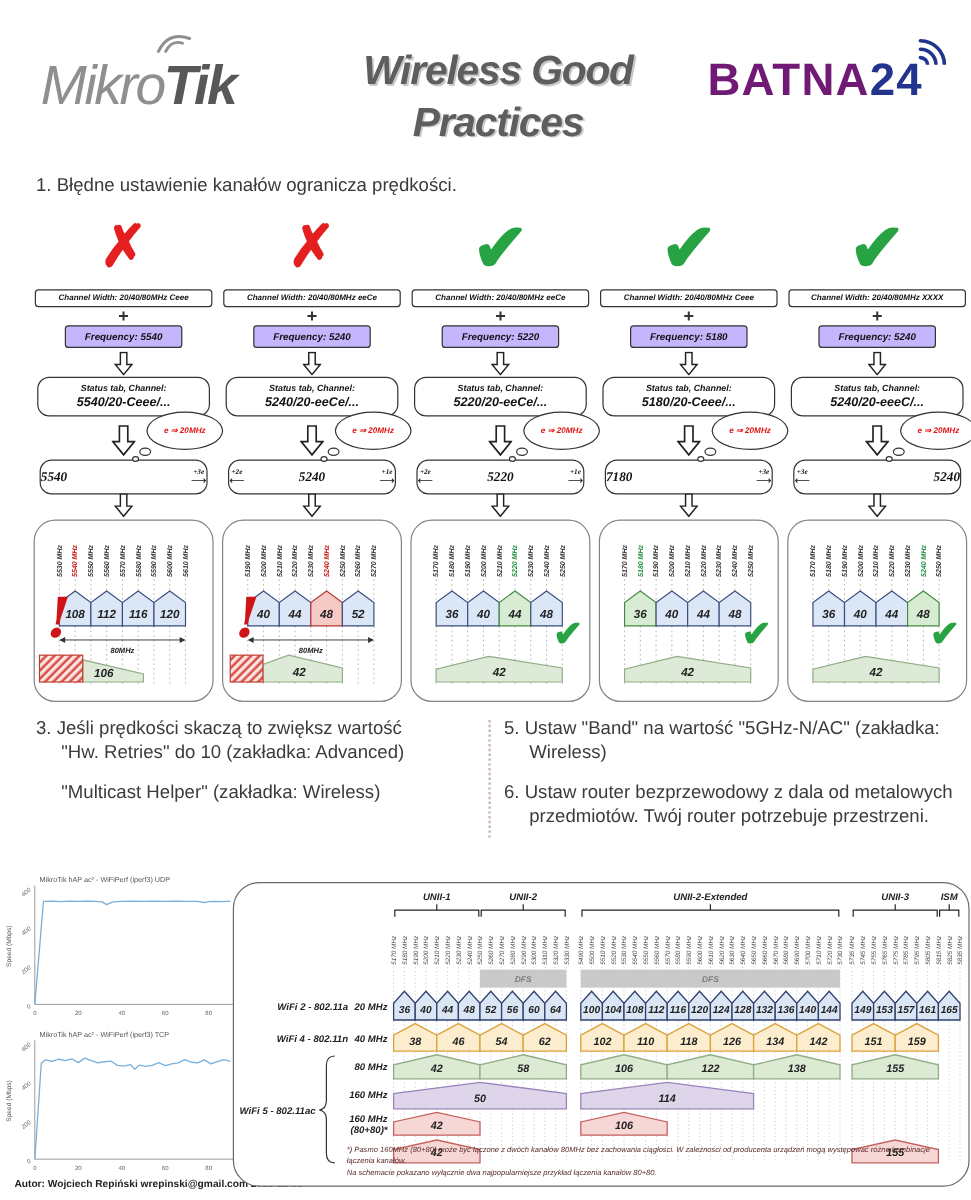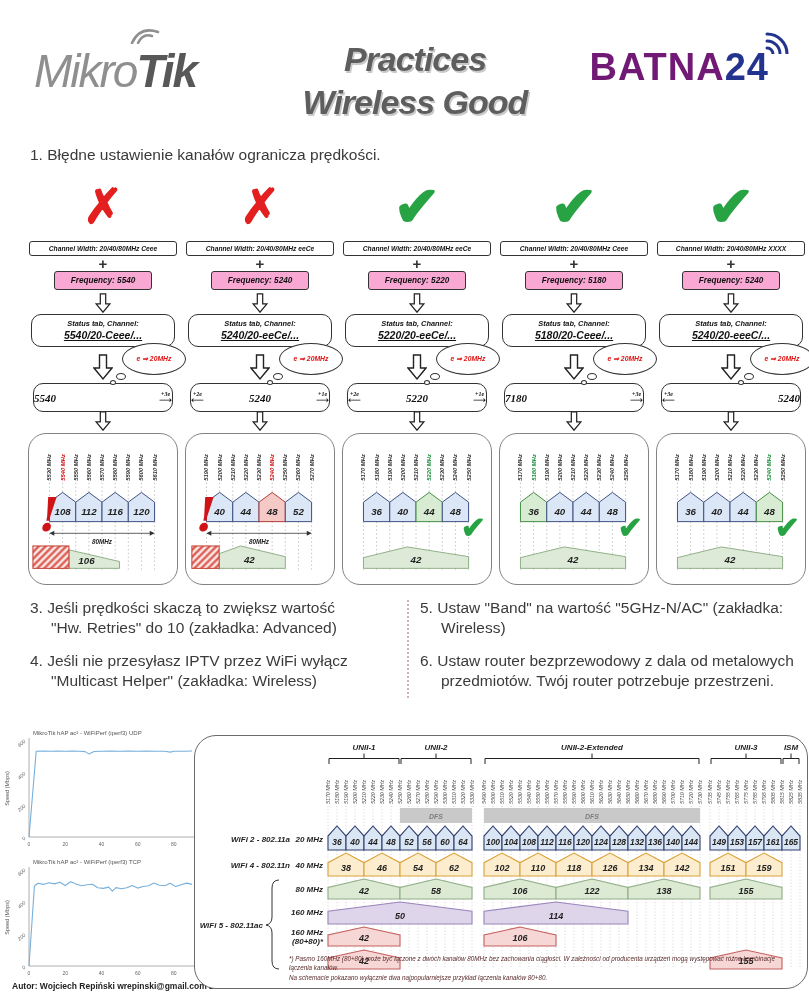--- a/index.html
+++ b/index.html
@@ -20,30 +20,30 @@
   .item1{position:absolute;left:30px;top:146px;font-size:15.5px;color:#3a3a3a;}
   
   .cols{position:absolute;left:28px;top:183px;display:flex;gap:7px;}
   .col{position:relative;width:150px;height:402px;}
   .mark{position:absolute;top:-4px;left:0;width:100%;text-align:center;font-weight:700;line-height:56px;}
   .mark.bad{color:#e41f1f;font-size:48px;}
   .mark.good{color:#27a343;font-size:56px;}
   .cwbox{position:absolute;top:58px;left:1px;right:1px;border:1.2px solid #333;border-radius:3px;background:#fff;
          font-size:6.7px;font-style:italic;font-weight:700;text-align:center;padding:3px 0;color:#111;}
   .plus{position:absolute;top:72px;width:100%;text-align:center;font-size:15px;font-weight:700;color:#333;}
-  .freqbox{position:absolute;top:88px;left:26px;right:26px;border:1.2px solid #333;border-radius:3px;background:#f9a8d4;
+  .freqbox{position:absolute;top:88px;left:26px;right:26px;border:1.2px solid #333;border-radius:3px;background:#c4b5fd;
            font-size:8.2px;font-style:italic;font-weight:700;text-align:center;padding:4px 0;color:#111;}
   .arr{position:absolute;left:50%;transform:translateX(-50%);}
   .arr1{top:110px;}
   .arr2{top:170px;}
   .arr3{top:228px;}
   .statusbox{position:absolute;top:131px;left:3px;right:3px;border:1.3px solid #333;border-radius:10px;background:#fff;
              text-align:center;padding:4px 0 5px;}
   .status-l{font-size:7.4px;font-style:italic;font-weight:700;color:#111;}
-  .status-v{font-size:10.5px;font-style:italic;font-weight:700;margin-top:1px;color:#111;text-decoration:underline;}
+  .status-v{font-size:10.5px;font-style:italic;font-weight:700;margin-top:1px;color:#111;}
   .cloud{position:absolute;top:160px;right:-8px;width:62px;height:30px;border:1.2px solid #333;border-radius:50%;
          background:#fff;display:flex;align-items:center;justify-content:center;font-size:6.8px;font-weight:700;
          font-style:italic;color:#e01212;z-index:3;}
   .cloud::after{content:'';position:absolute;left:-7px;bottom:-6px;width:8px;height:5px;border:1px solid #333;
                 border-radius:50%;background:#fff;}
   .cloud::before{content:'';position:absolute;left:-13px;bottom:-11px;width:4px;height:3px;border:1px solid #333;
                  border-radius:50%;background:#fff;}
   .resbox{position:absolute;top:200px;left:5px;right:5px;height:27px;border:1.3px solid #333;border-radius:10px;
           background:#fff;display:flex;align-items:center;justify-content:space-between;gap:7px;font-family:Liberation Serif, serif;}
   .res-num{font-size:11px;font-weight:700;font-style:italic;color:#111;}
@@ -79,22 +79,22 @@
 <body>
 
 <div class="page">
 
   <div class="mk-logo"><span class="mk1">Mikro</span><span class="mk2">Tik</span></div>
   <svg class="mk-arcs" width="34" height="20" viewBox="0 0 34 20">
     <path d="M4 19 Q 12 2 30 8" fill="none" stroke="#8f8f8f" stroke-width="2.6" stroke-linecap="round"></path>
     <path d="M10 19 Q 15 9 24 12" fill="none" stroke="#8f8f8f" stroke-width="2.4" stroke-linecap="round"></path>
   </svg>
   <div class="title">
+    <div>Wireless Good</div>
     <div>Practices</div>
-    <div>Wireless Good</div>
   </div>
   <div class="batna"><span class="b1">BATNA</span><span class="b2">24</span></div>
   <svg class="batna-arcs" width="26" height="26" viewBox="0 0 26 26">
     <path d="M2 20 A6 6 0 0 1 8 26" fill="none" stroke="#22348e" stroke-width="3" stroke-linecap="round"></path>
     <path d="M2 13 A13 13 0 0 1 15 26" fill="none" stroke="#22348e" stroke-width="3" stroke-linecap="round"></path>
     <path d="M2 6 A20 20 0 0 1 22 26" fill="none" stroke="#22348e" stroke-width="3" stroke-linecap="round"></path>
   </svg>
 
   <div class="item1">1. Błędne ustawienie kanałów ogranicza prędkości.</div>
 
@@ -457,21 +457,20 @@
     </div>
 
   </div>
 
   <div class="mid-left">
     <div class="mid-item">
       <div>3. Jeśli prędkości skaczą to zwiększ wartość</div>
       <div class="mid-cont">"Hw. Retries" do 10 (zakładka: Advanced)</div>
     </div>
     <div class="mid-item">
-      <div>4. Jeśli nie przesyłasz IPTV przez WiFi wyłącz</div>
       <div class="mid-cont">"Multicast Helper" (zakładka: Wireless)</div>
     </div>
   </div>
   <div class="divider"></div>
   <div class="mid-right">
     <div class="mid-item">
       <div>5. Ustaw "Band" na wartość "5GHz-N/AC" (zakładka:</div>
       <div class="mid-cont">Wireless)</div>
     </div>
     <div class="mid-item">

